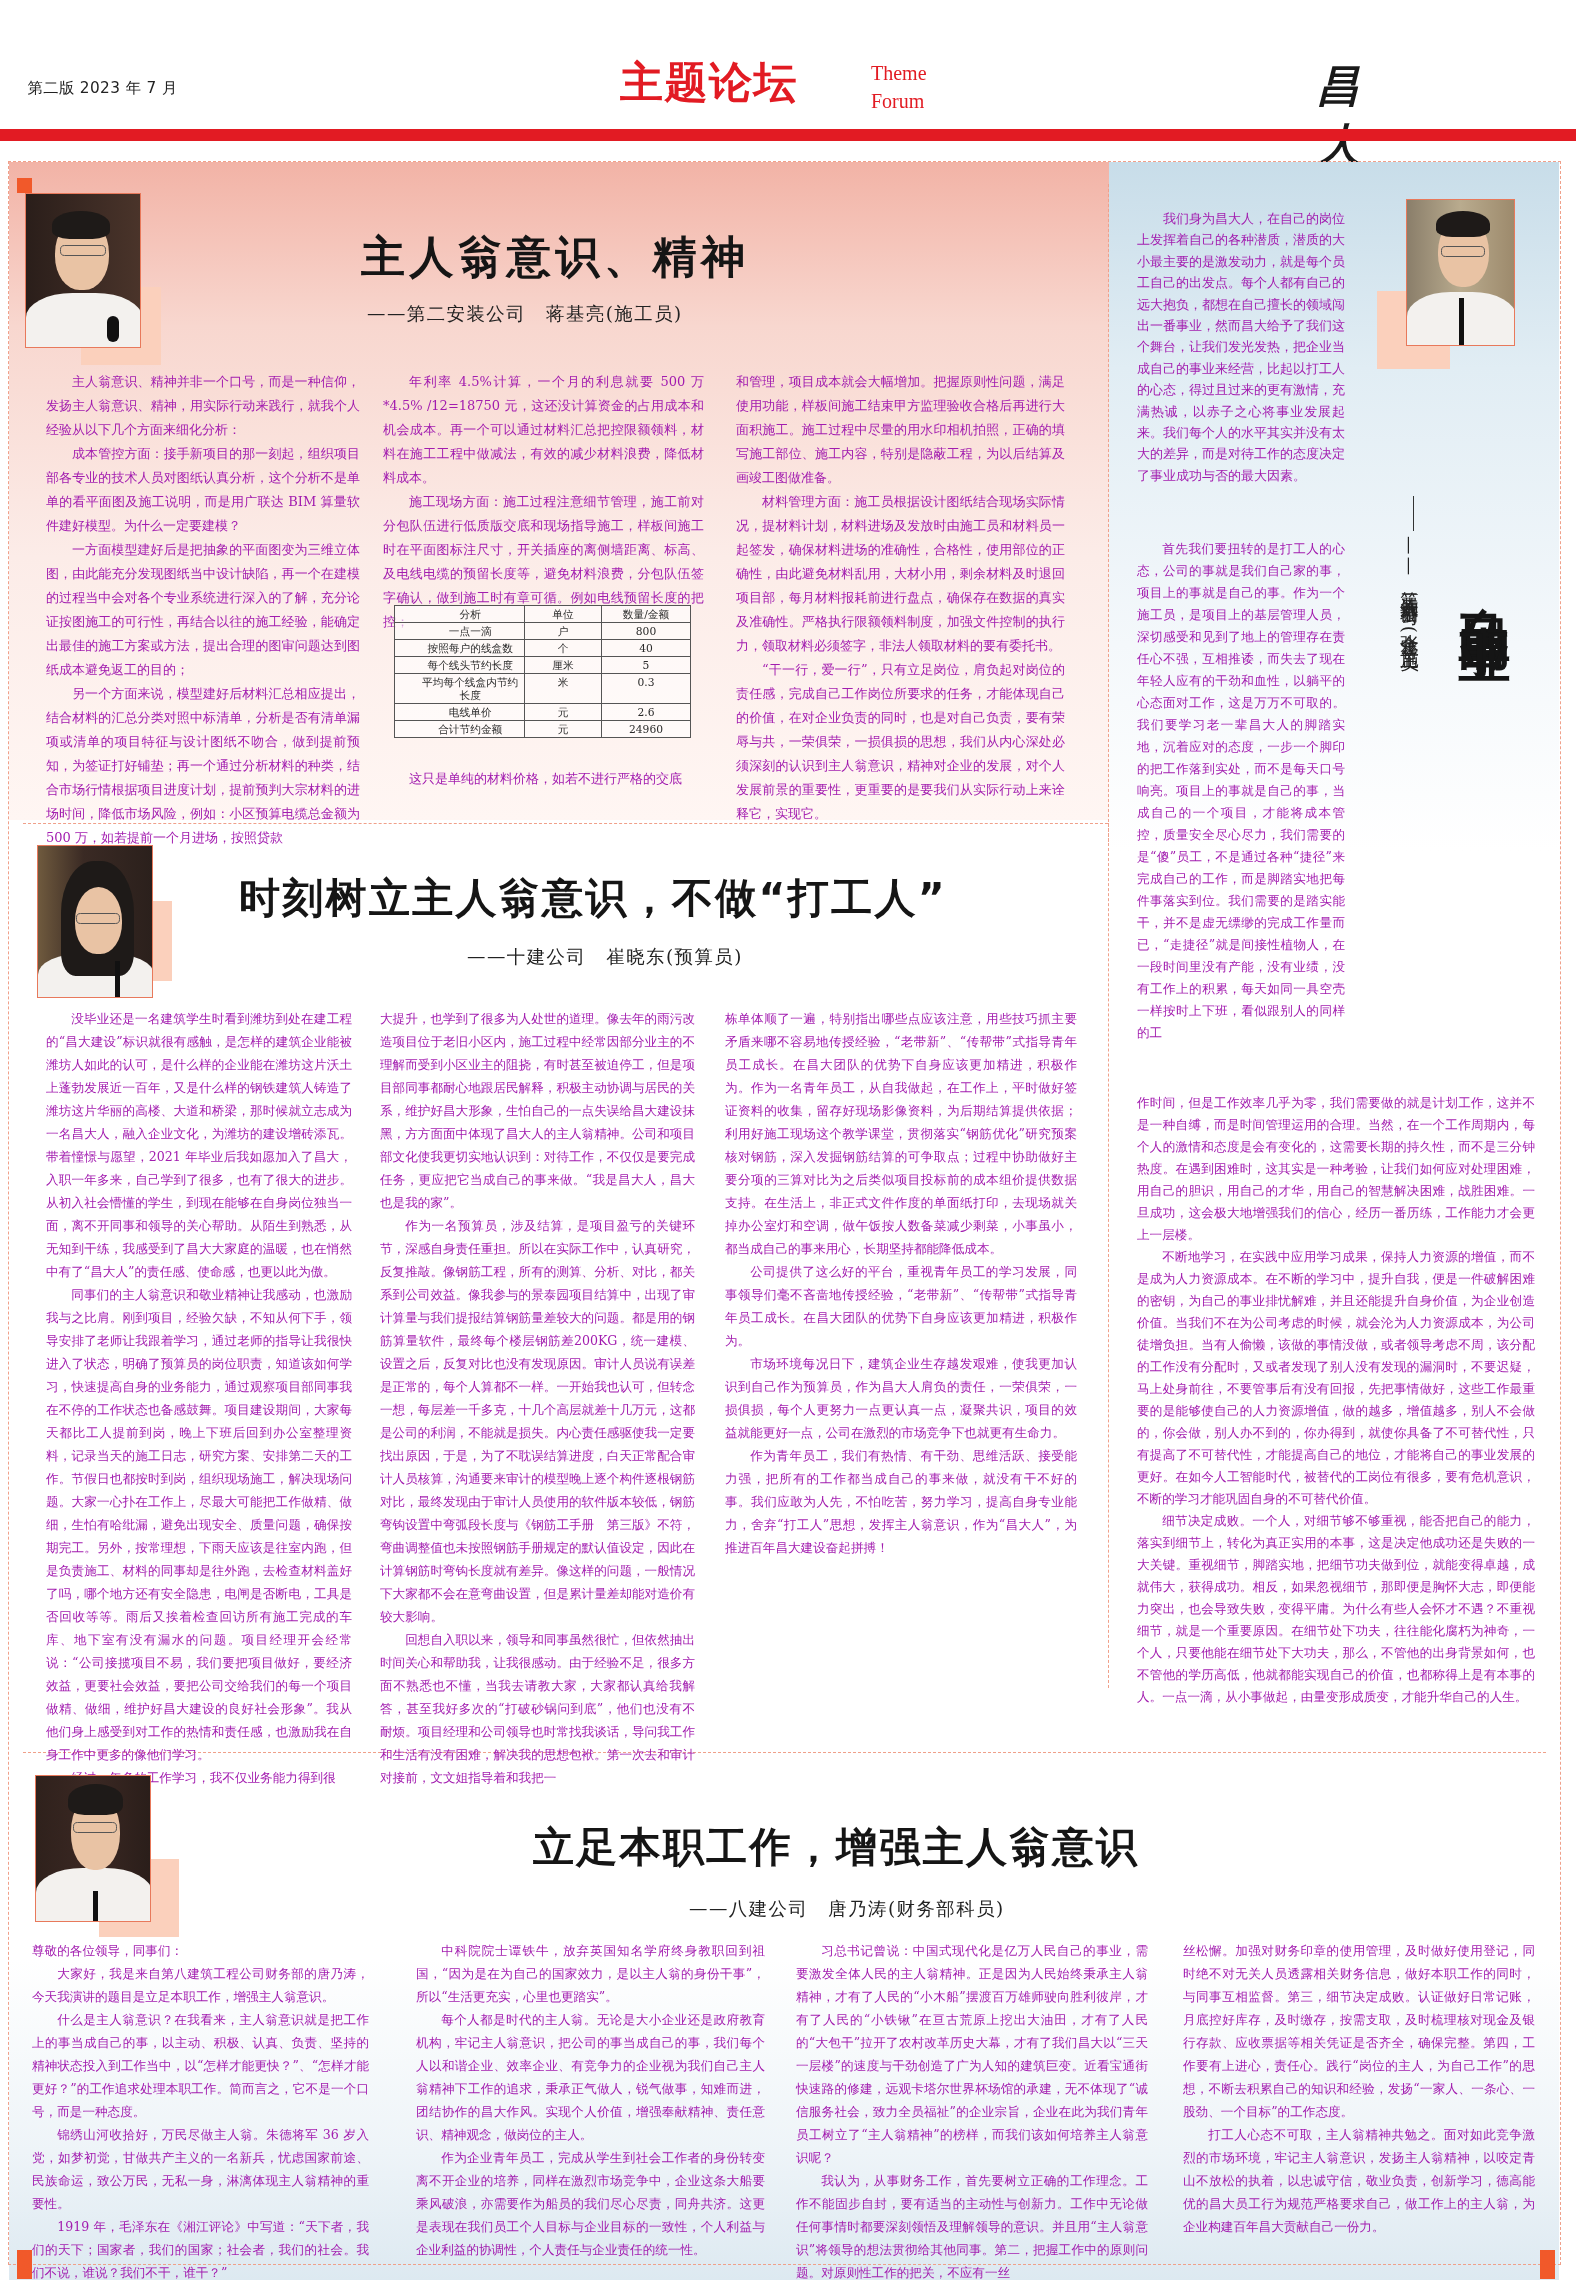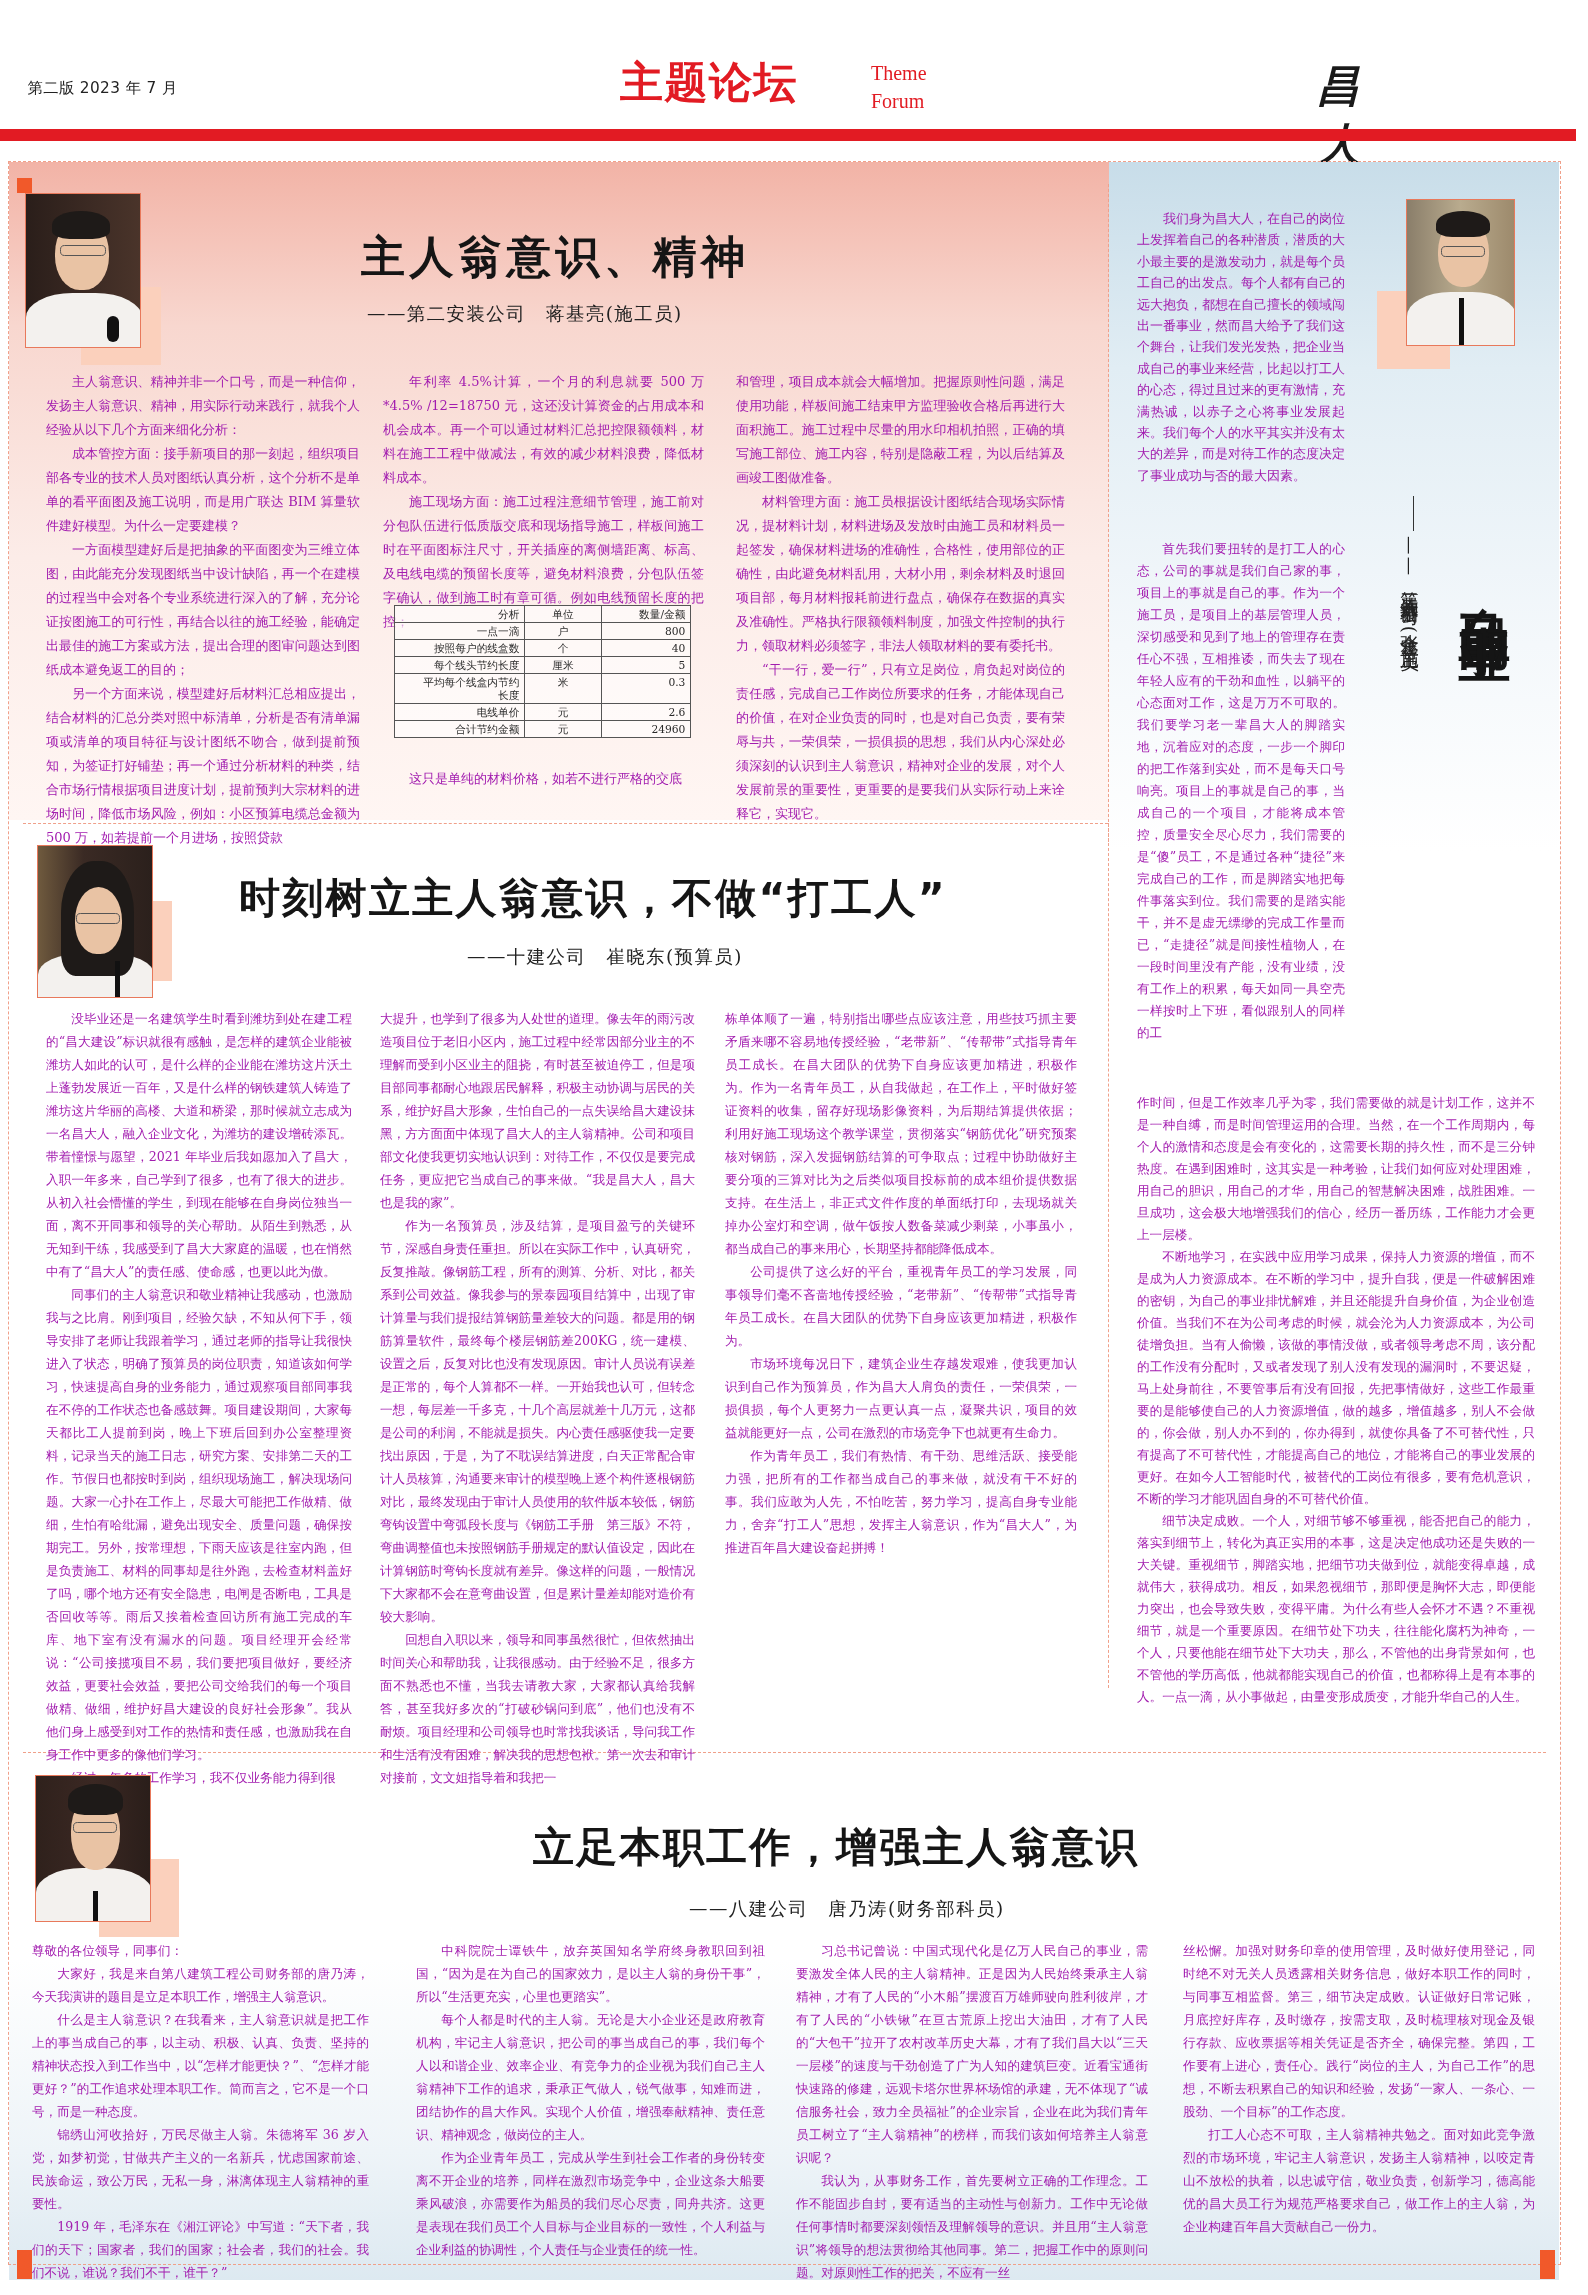--- a/index.html
+++ b/index.html
@@ -42,21 +42,21 @@
   .headline { position: absolute; font-family: "DejaVu Sans", sans-serif; font-weight: bold; color: #151515; white-space: nowrap; }
   .byline { position: absolute; font-family: "DejaVu Serif", serif; color: #222; white-space: nowrap; letter-spacing: 1.5px; }
 
   
   .col { position: absolute; font-size: 13px; line-height: 24px; text-align: justify; color: #a21caf; }
   .col p { text-indent: 2em; }
   .col p.noindent { text-indent: 0; }
 
   
   .cost-table { position: absolute; left: 394px; top: 605px; width: 297px; border-collapse: collapse; font-size: 10.7px; background: rgba(255,255,255,0.6); }
-  .cost-table td, .cost-table th { border: 0.8px solid #555; padding: 1.5px 4.6px; font-weight: normal; text-align: right; line-height: 13px; vertical-align: top; }
+  .cost-table td, .cost-table th { border: 0.8px solid #555; padding: 1.5px 4.6px; font-weight: normal; text-align: center; line-height: 13px; vertical-align: top; }
   .cost-table td:nth-child(1), .cost-table th:nth-child(1) { width: 130px; padding-left: 26px; }
   .cost-table td:nth-child(2), .cost-table th:nth-child(2) { width: 77px; text-align: center; }
 
   
   .dash-h { position: absolute; height: 0; border-top: 1.5px dashed #f0a08a; }
   .dash-v { position: absolute; width: 0; border-left: 1.5px dashed #f0a08a; }
   .solid-v { position: absolute; width: 0; border-left: 1.5px solid #333; }
 
   
   .vert { position: absolute; writing-mode: vertical-rl; white-space: nowrap; }

